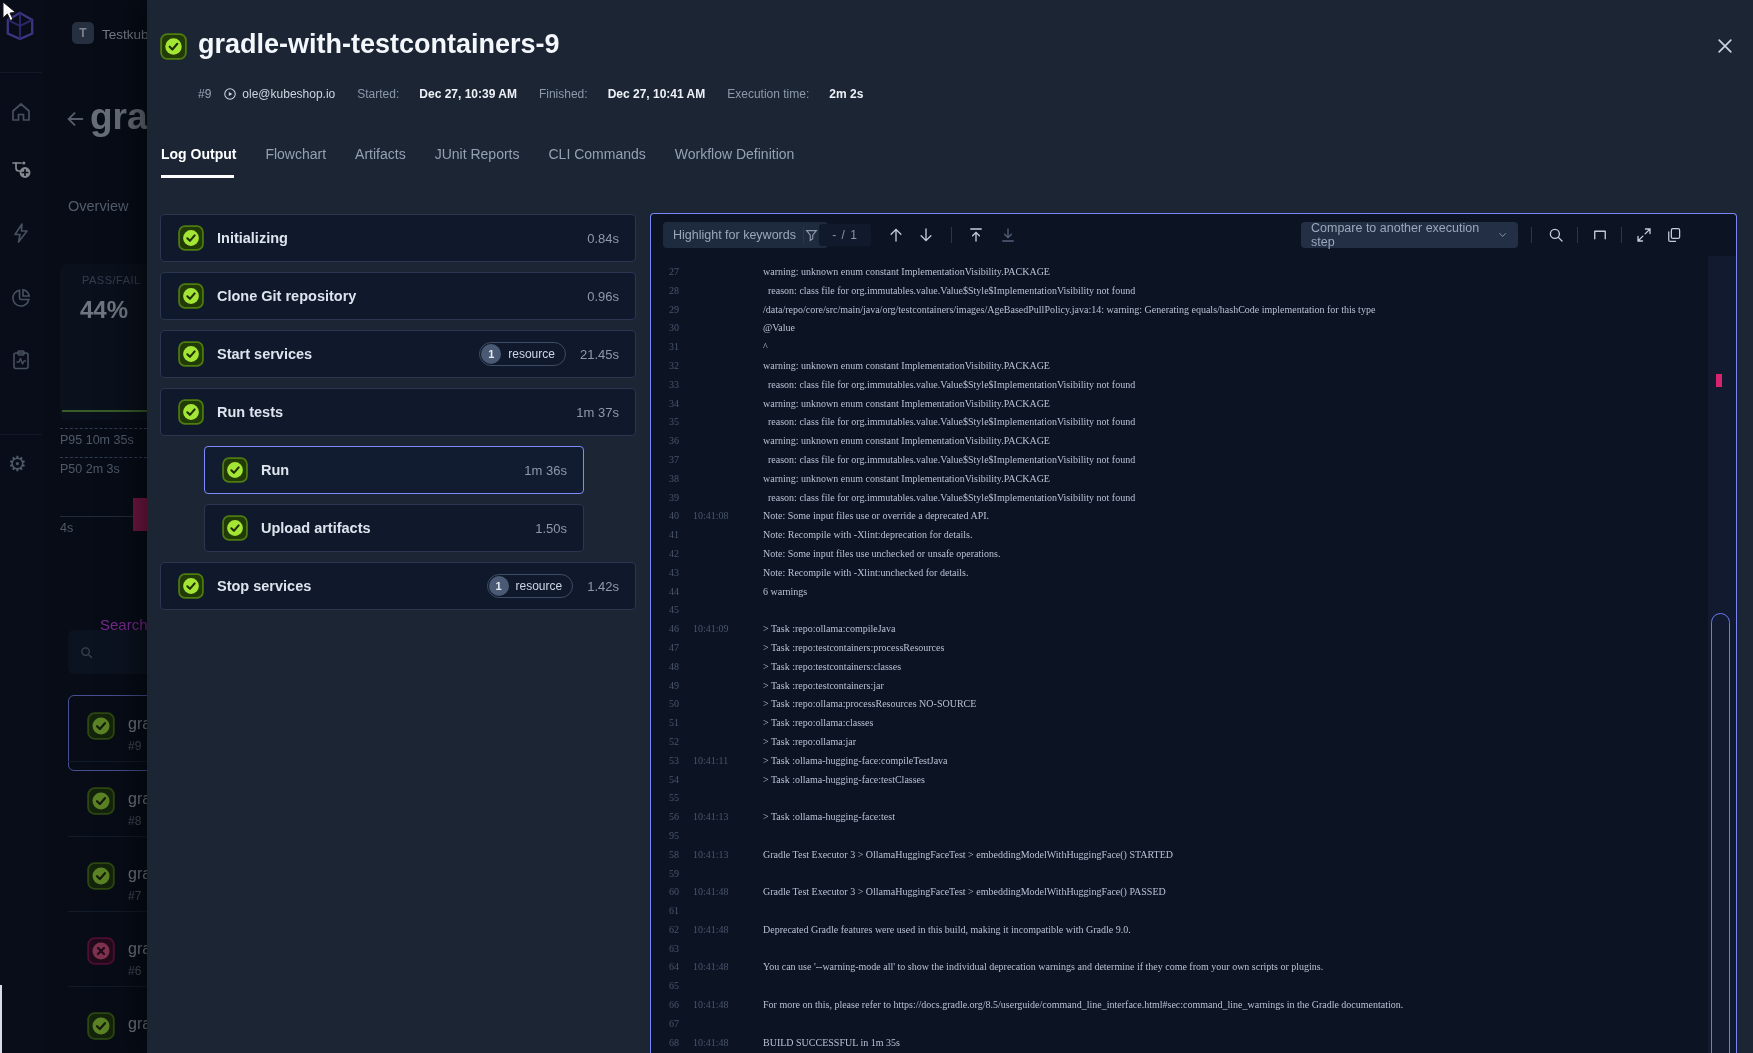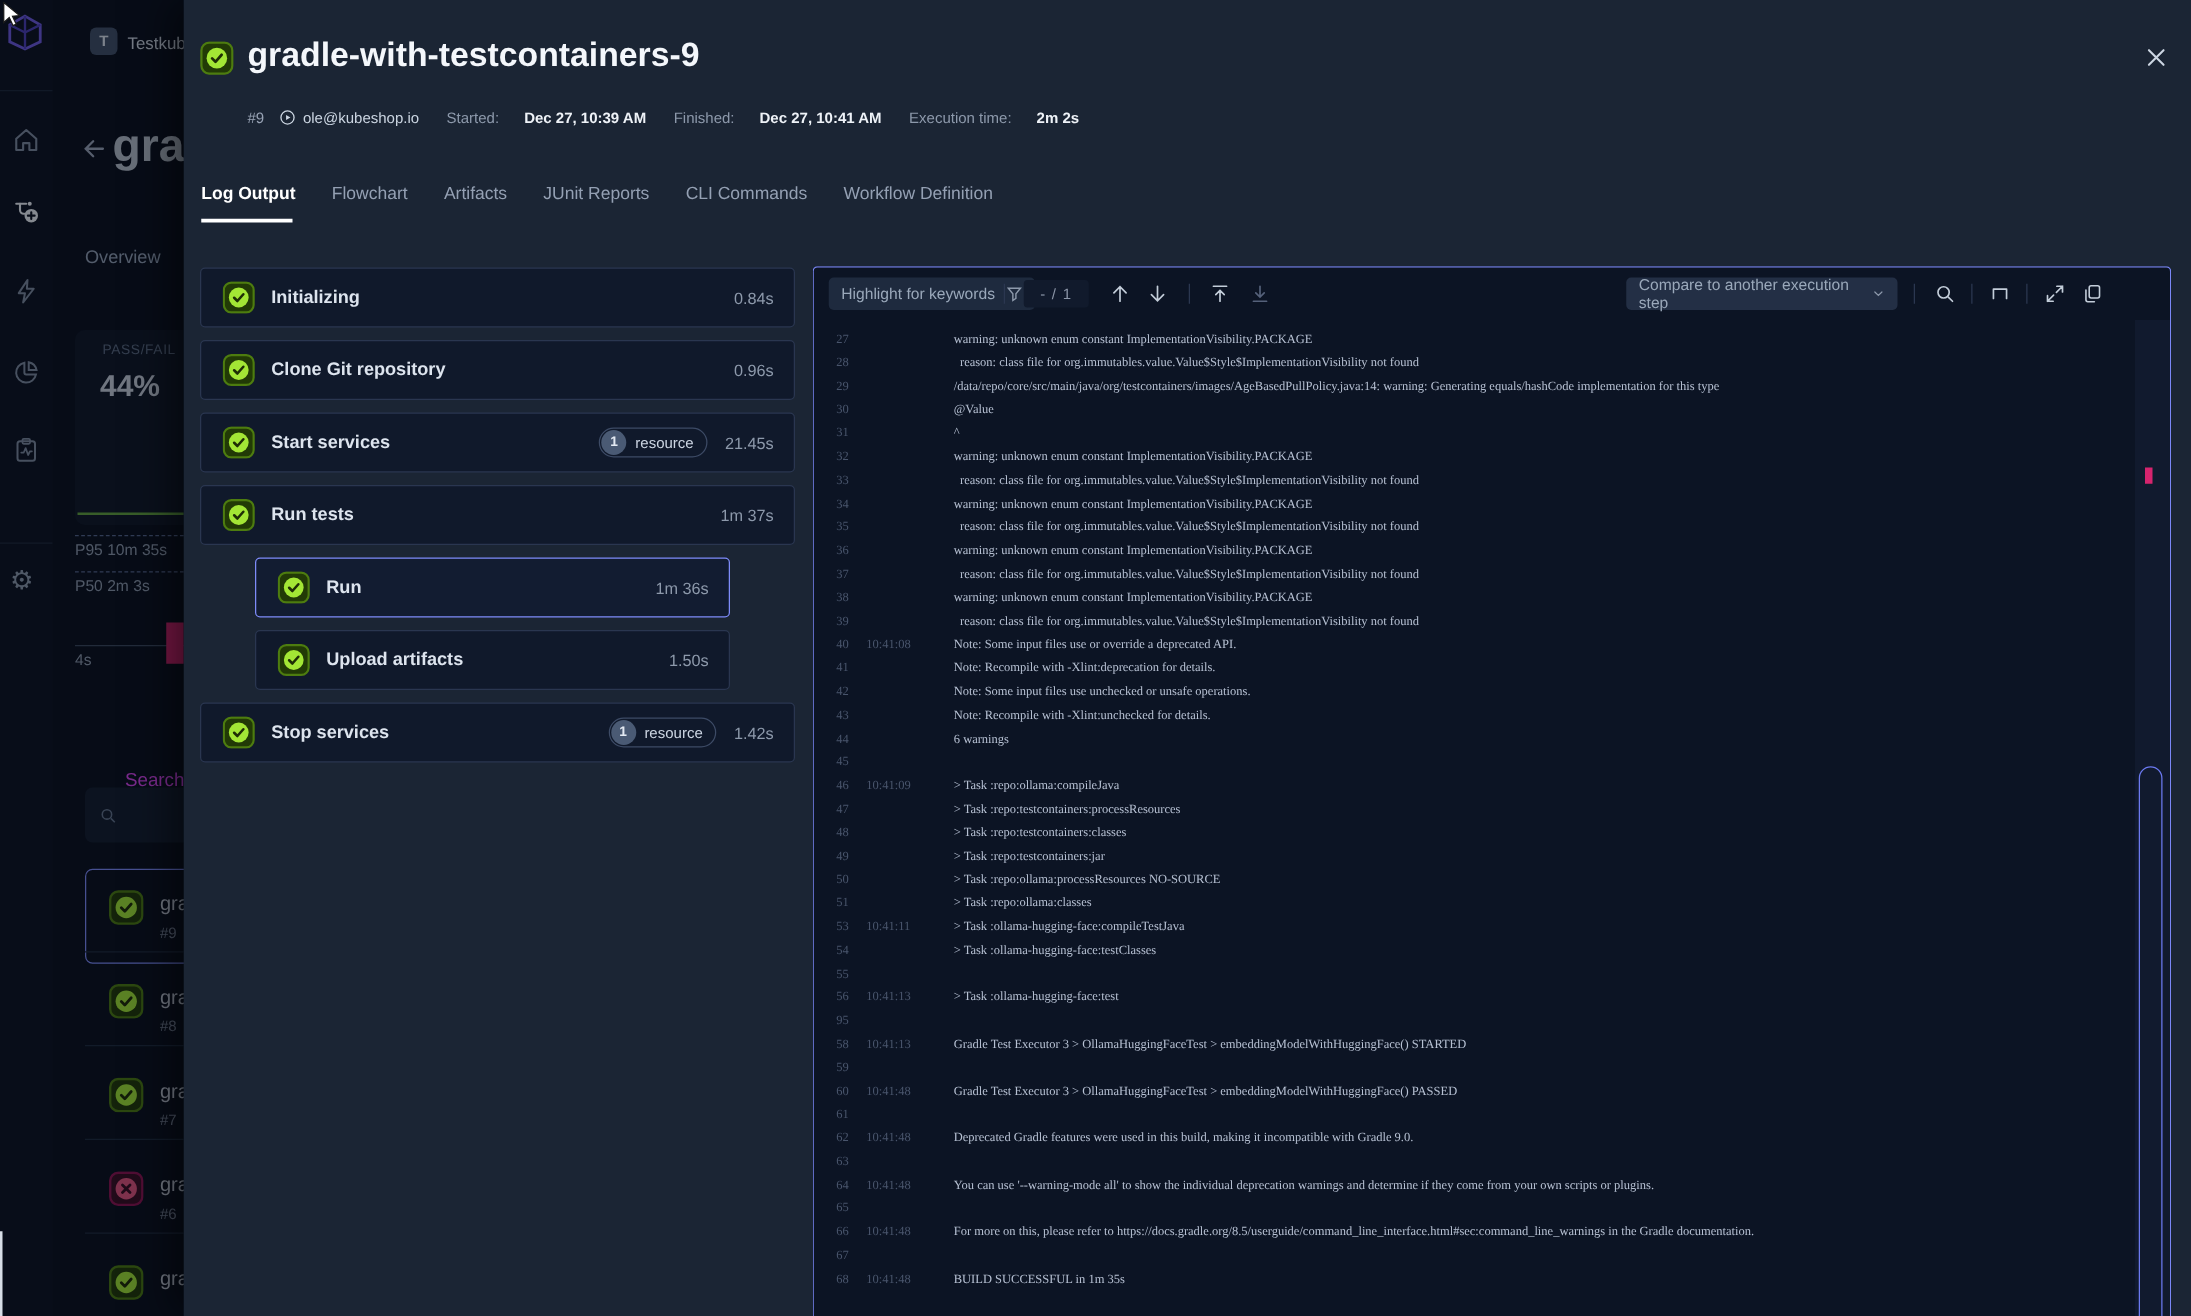--- a/index.html
+++ b/index.html
@@ -413,20 +413,21 @@
           <div class="lrow"><span class="lnum">42</span><span class="lts"></span><span class="ltext">Note: Some input files use unchecked or unsafe operations.</span></div>
           <div class="lrow"><span class="lnum">43</span><span class="lts"></span><span class="ltext">Note: Recompile with -Xlint:unchecked for details.</span></div>
           <div class="lrow"><span class="lnum">44</span><span class="lts"></span><span class="ltext">6 warnings</span></div>
           <div class="lrow"><span class="lnum">45</span><span class="lts"></span><span class="ltext"></span></div>
           <div class="lrow"><span class="lnum">46</span><span class="lts">10:41:09</span><span class="ltext">&gt; Task :repo:ollama:compileJava</span></div>
           <div class="lrow"><span class="lnum">47</span><span class="lts"></span><span class="ltext">&gt; Task :repo:testcontainers:processResources</span></div>
           <div class="lrow"><span class="lnum">48</span><span class="lts"></span><span class="ltext">&gt; Task :repo:testcontainers:classes</span></div>
           <div class="lrow"><span class="lnum">49</span><span class="lts"></span><span class="ltext">&gt; Task :repo:testcontainers:jar</span></div>
           <div class="lrow"><span class="lnum">50</span><span class="lts"></span><span class="ltext">&gt; Task :repo:ollama:processResources NO-SOURCE</span></div>
           <div class="lrow"><span class="lnum">51</span><span class="lts"></span><span class="ltext">&gt; Task :repo:ollama:classes</span></div>
+          <div class="lrow"><span class="lnum">52</span><span class="lts"></span><span class="ltext">&gt; Task :repo:ollama:jar</span></div>
           <div class="lrow"><span class="lnum">53</span><span class="lts">10:41:11</span><span class="ltext">&gt; Task :ollama-hugging-face:compileTestJava</span></div>
           <div class="lrow"><span class="lnum">54</span><span class="lts"></span><span class="ltext">&gt; Task :ollama-hugging-face:testClasses</span></div>
           <div class="lrow"><span class="lnum">55</span><span class="lts"></span><span class="ltext"></span></div>
           <div class="lrow"><span class="lnum">56</span><span class="lts">10:41:13</span><span class="ltext">&gt; Task :ollama-hugging-face:test</span></div>
           <div class="lrow"><span class="lnum">95</span><span class="lts"></span><span class="ltext"></span></div>
           <div class="lrow"><span class="lnum">58</span><span class="lts">10:41:13</span><span class="ltext">Gradle Test Executor 3 &gt; OllamaHuggingFaceTest &gt; embeddingModelWithHuggingFace() STARTED</span></div>
           <div class="lrow"><span class="lnum">59</span><span class="lts"></span><span class="ltext"></span></div>
           <div class="lrow"><span class="lnum">60</span><span class="lts">10:41:48</span><span class="ltext">Gradle Test Executor 3 &gt; OllamaHuggingFaceTest &gt; embeddingModelWithHuggingFace() PASSED</span></div>
           <div class="lrow"><span class="lnum">61</span><span class="lts"></span><span class="ltext"></span></div>
           <div class="lrow"><span class="lnum">62</span><span class="lts">10:41:48</span><span class="ltext">Deprecated Gradle features were used in this build, making it incompatible with Gradle 9.0.</span></div>

